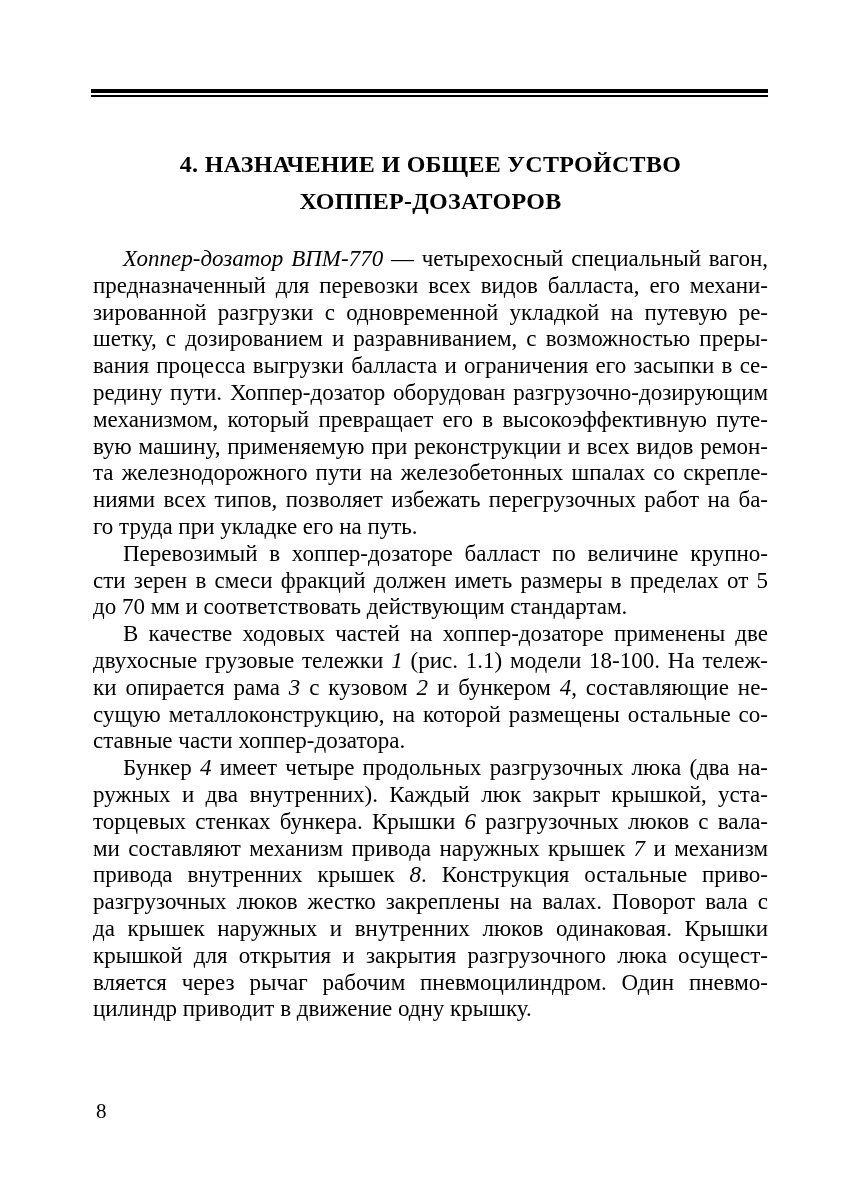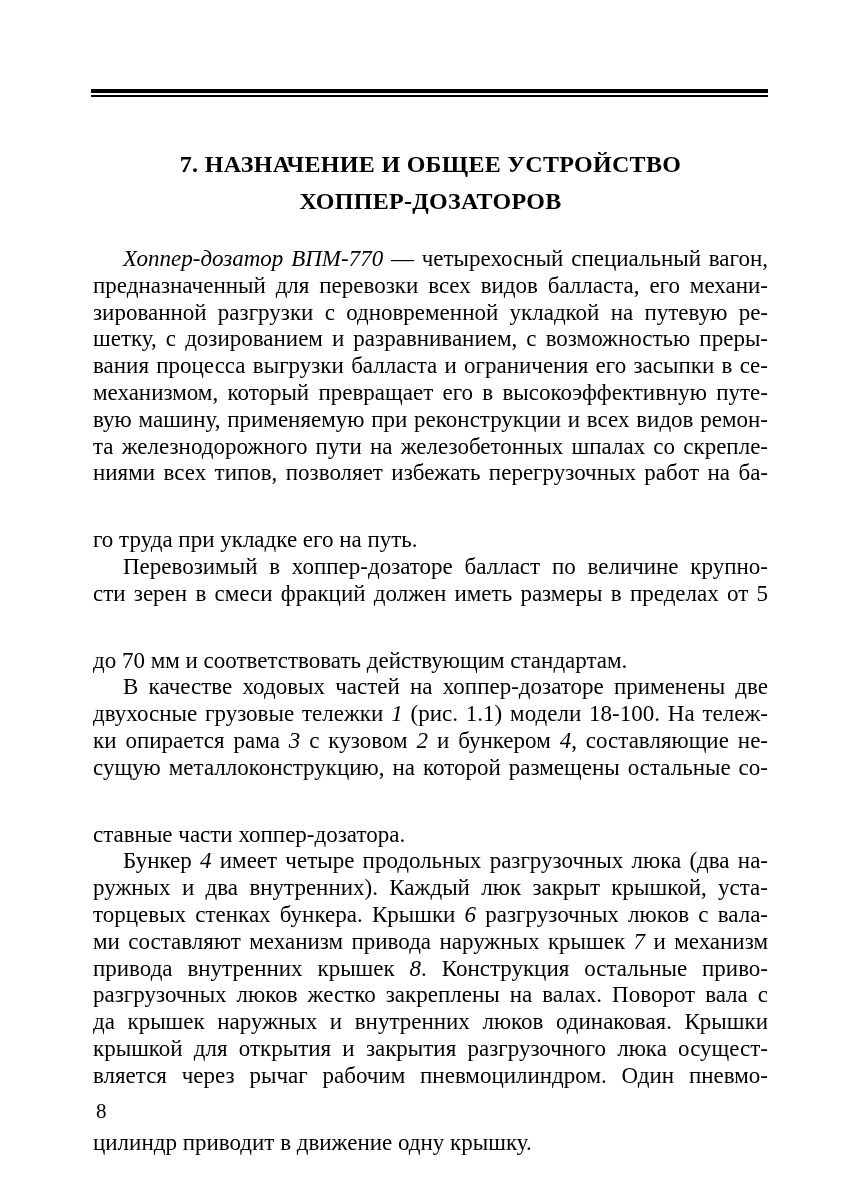--- a/index.html
+++ b/index.html
@@ -39,47 +39,48 @@
     left: 93px;
     width: 675px;
     font-size: 23px;
     line-height: 26.8px;
   }
   .line {
     text-align: justify;
     text-align-last: justify;
     white-space: normal;
   }
-  .line.last { text-align-last: left; margin-top: 40px; }
+  .line.last { text-align-last: left; }
   .line.indent { text-indent: 30px; }
   .it { font-style: italic; }
   .page-number {
     position: absolute;
     left: 96px;
     top: 1099px;
     font-size: 21px;
     line-height: 24px;
   }
 </style>
 </head>
 <body>
 
 <div class="page">
   <div class="rule"></div>
   <h1 class="heading">
-    <div>7. НАЗНАЧЕНИЕ И ОБЩЕЕ УСТРОЙСТВО</div>
+    <div>4. НАЗНАЧЕНИЕ И ОБЩЕЕ УСТРОЙСТВО</div>
     <div>ХОППЕР-ДОЗАТОРОВ</div>
   </h1>
   <div class="body-text">
       <div>
         <div class="line indent"><span class="it">Хоппер-дозатор ВПМ-770</span><span> — четырехосный специальный вагон,</span></div>
         <div class="line"><span>предназначенный для перевозки всех видов балласта, его механи-</span></div>
         <div class="line"><span>зированной разгрузки с одновременной укладкой на путевую ре-</span></div>
         <div class="line"><span>шетку, с дозированием и разравниванием, с возможностью преры-</span></div>
         <div class="line"><span>вания процесса выгрузки балласта и ограничения его засыпки в се-</span></div>
+        <div class="line"><span>редину пути. Хоппер-дозатор оборудован разгрузочно-дозирующим</span></div>
         <div class="line"><span>механизмом, который превращает его в высокоэффективную путе-</span></div>
         <div class="line"><span>вую машину, применяемую при реконструкции и всех видов ремон-</span></div>
         <div class="line"><span>та железнодорожного пути на железобетонных шпалах со скрепле-</span></div>
         <div class="line"><span>ниями всех типов, позволяет избежать перегрузочных работ на ба-</span></div>
         <div class="line last"><span>го труда при укладке его на путь.</span></div>
       </div>
       <div>
         <div class="line indent"><span>Перевозимый в хоппер-дозаторе балласт по величине крупно-</span></div>
         <div class="line"><span>сти зерен в смеси фракций должен иметь размеры в пределах от 5</span></div>
         <div class="line last"><span>до 70 мм и соответствовать действующим стандартам.</span></div>

